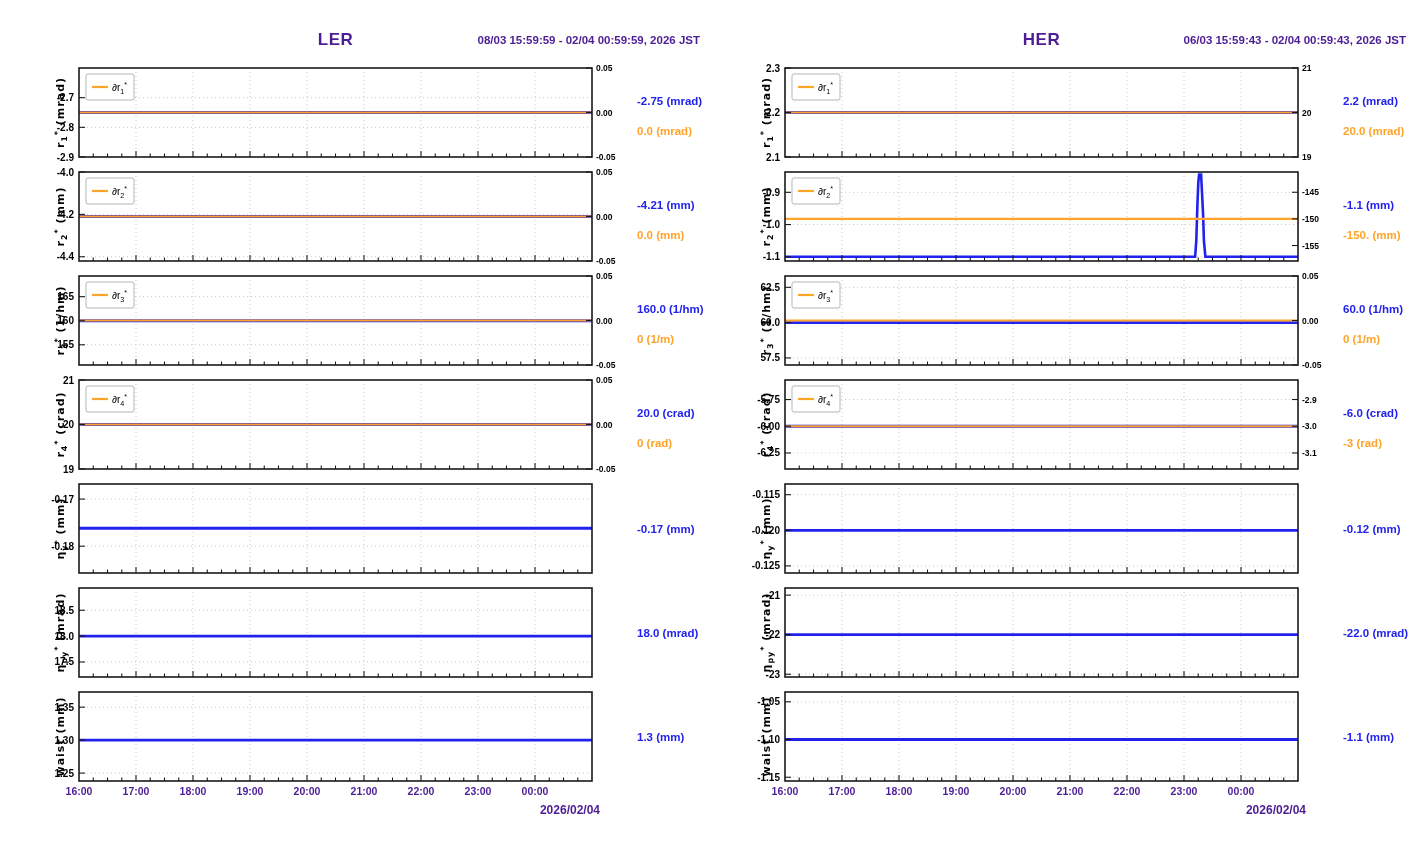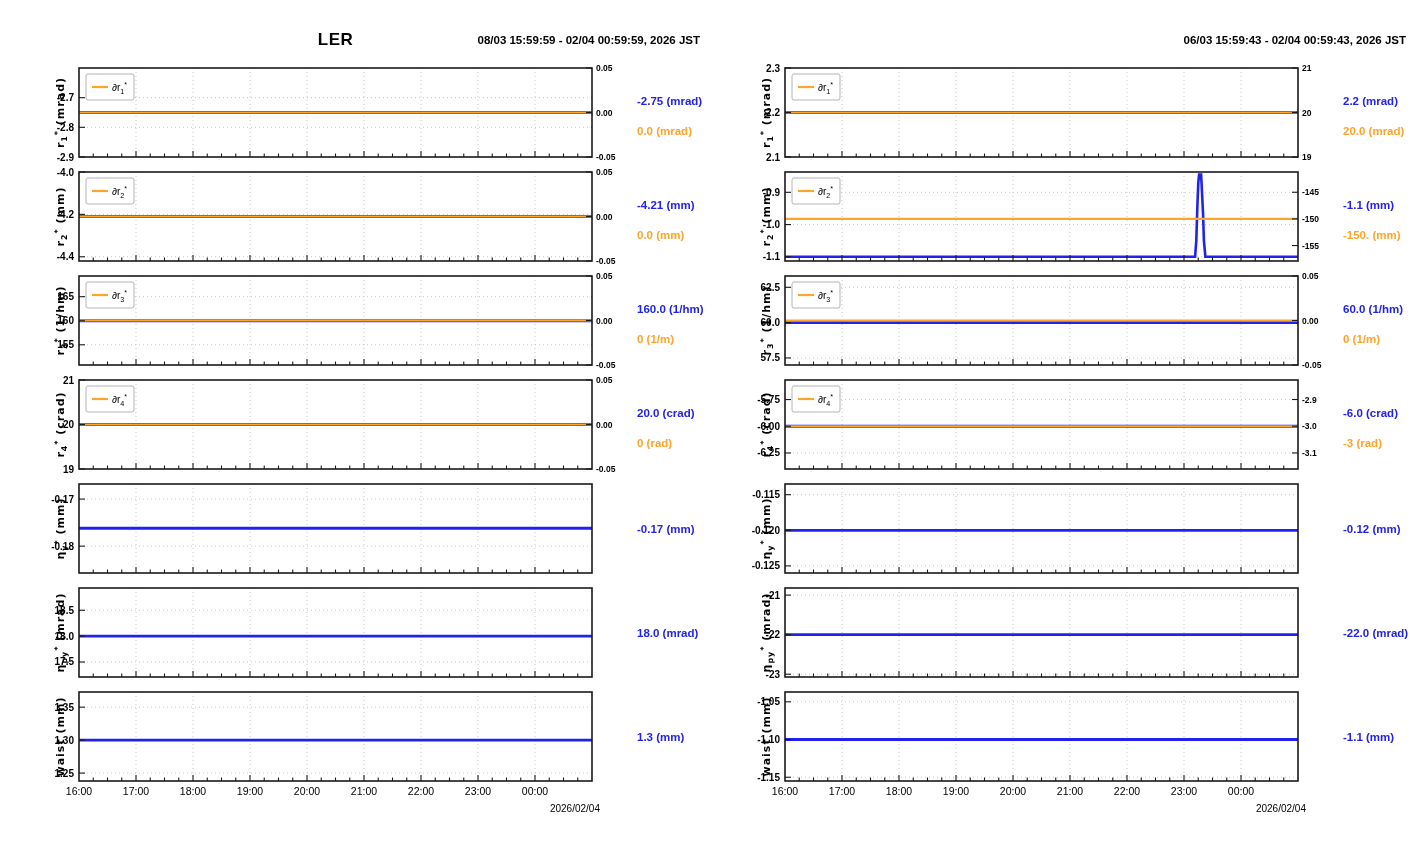--- a/index.html
+++ b/index.html
@@ -1,27 +1,27 @@
 <!DOCTYPE html>
 <html><head>
 <meta charset="utf-8">
 <style>
   html,body{margin:0;padding:0;background:#ffffff;}
   .canvas{position:relative;width:1412px;height:864px;background:#fff;overflow:hidden;
-          font-family:"Liberation Sans",sans-serif;color:#000000;}
+          font-family:"Liberation Sans",sans-serif;color:#4c1d95;}
   .col{position:absolute;top:0;width:706px;height:864px;}
   .ptitle{position:absolute;top:30px;left:79px;width:513px;text-align:center;
           font-size:17px;font-weight:600;letter-spacing:.5px;}
   .trange{position:absolute;top:34px;right:6px;font-size:11.5px;font-weight:600;}
   .panels{position:absolute;top:0;left:0;width:706px;height:864px;}
   .panel-svg{position:absolute;left:0;width:706px;height:89px;overflow:visible;}
   .xlabels{position:absolute;top:785px;left:0;width:706px;height:15px;}
-  .xlabels span{position:absolute;transform:translateX(-50%);font-size:10.5px;font-weight:400;}
+  .xlabels span{position:absolute;transform:translateX(-50%);font-size:10.5px;font-weight:700;}
   .datelabel{position:absolute;top:803px;left:0;width:600px;text-align:right;
-             font-size:10px;font-weight:400;}
+             font-size:12px;font-weight:700;}
 </style>
 </head>
 <body>
 
 <div class="canvas">
 
   <section class="col" style="left:0">
     <div class="ptitle">LER</div>
     <div class="trange">08/03 15:59:59 - 02/04 00:59:59, 2026 JST</div>
     <div class="panels" id="panels-0">
@@ -492,20 +492,21 @@
         <span style="left: 307px;">20:00</span>
         <span style="left: 364px;">21:00</span>
         <span style="left: 421px;">22:00</span>
         <span style="left: 478px;">23:00</span>
         <span style="left: 535px;">00:00</span>
       </div>
     <div class="datelabel">2026/02/04</div>
   </section>
 
   <section class="col" style="left:706px">
+    <div class="ptitle">HER</div>
     <div class="trange">06/03 15:59:43 - 02/04 00:59:43, 2026 JST</div>
     <div class="panels" id="panels-1">
         <svg class="panel-svg" viewBox="0 0 706 89" style="top: 68px;">
           <rect x="79" y="0" width="513" height="89" fill="#ffffff"></rect>
           <line x1="136" y1="0" x2="136" y2="89" stroke="#c8c8c8" stroke-width="1" stroke-dasharray="1 3"></line>
           <line x1="193" y1="0" x2="193" y2="89" stroke="#c8c8c8" stroke-width="1" stroke-dasharray="1 3"></line>
           <line x1="250" y1="0" x2="250" y2="89" stroke="#c8c8c8" stroke-width="1" stroke-dasharray="1 3"></line>
           <line x1="307" y1="0" x2="307" y2="89" stroke="#c8c8c8" stroke-width="1" stroke-dasharray="1 3"></line>
           <line x1="364" y1="0" x2="364" y2="89" stroke="#c8c8c8" stroke-width="1" stroke-dasharray="1 3"></line>
           <line x1="421" y1="0" x2="421" y2="89" stroke="#c8c8c8" stroke-width="1" stroke-dasharray="1 3"></line>

